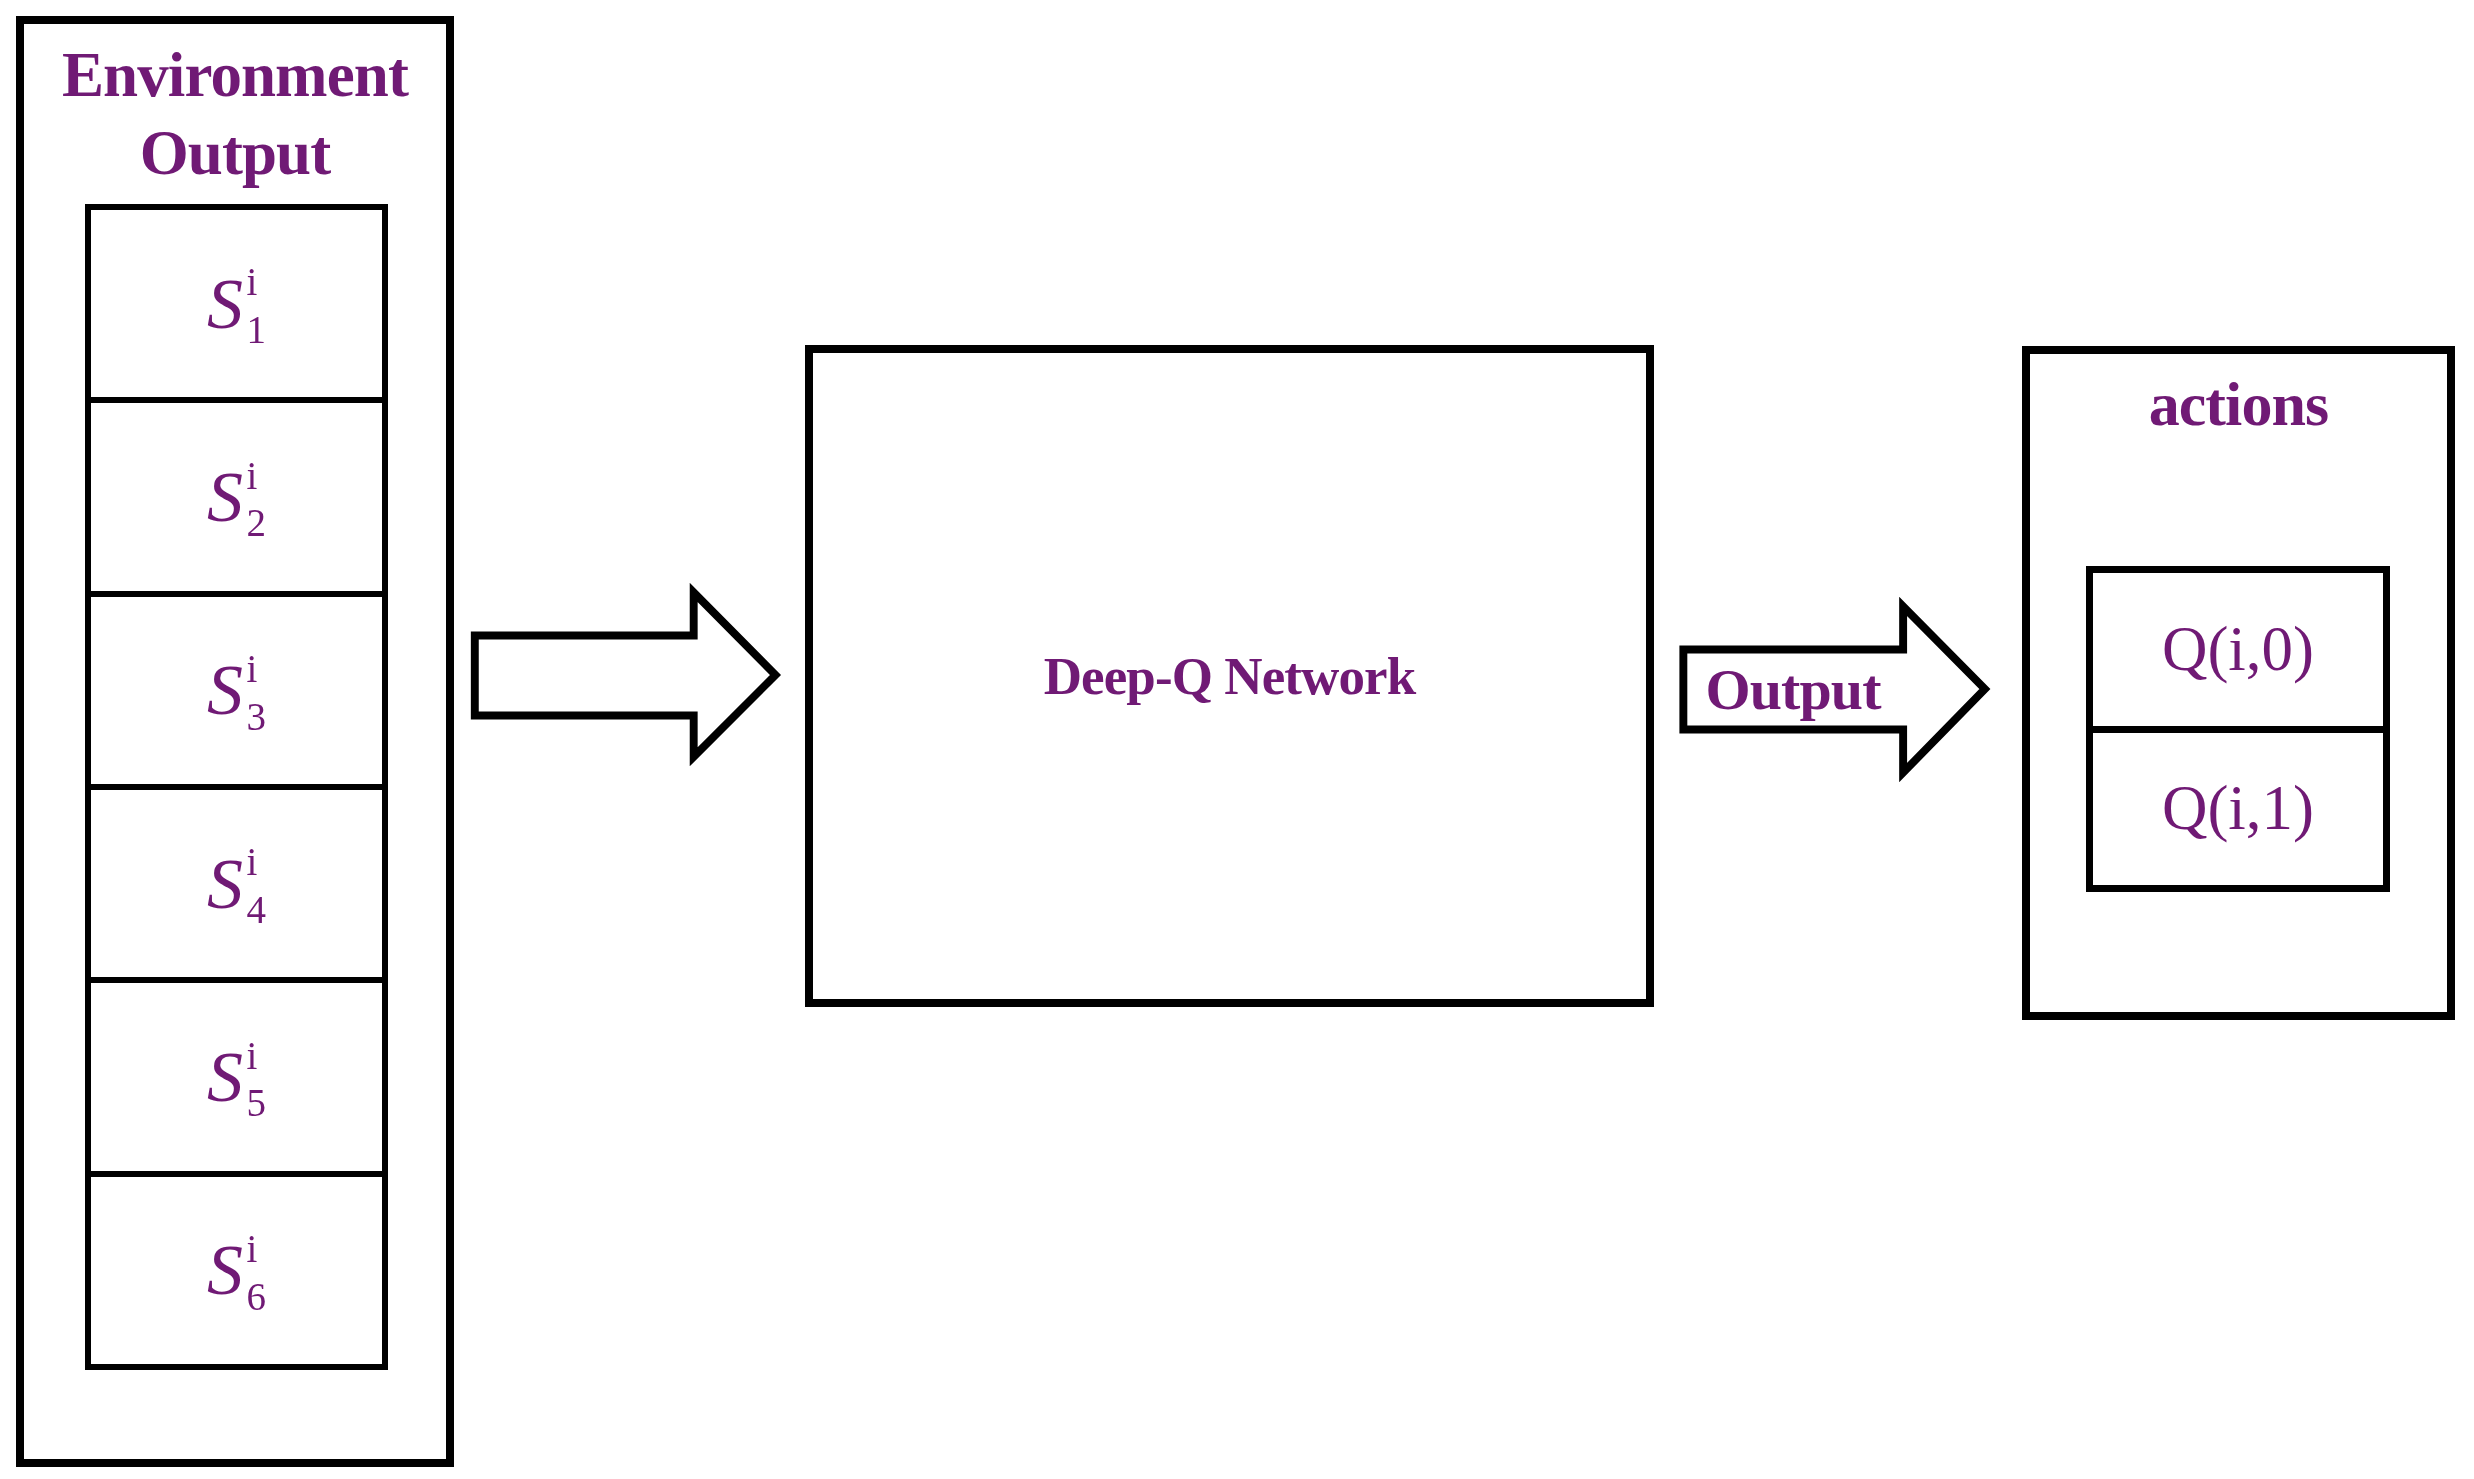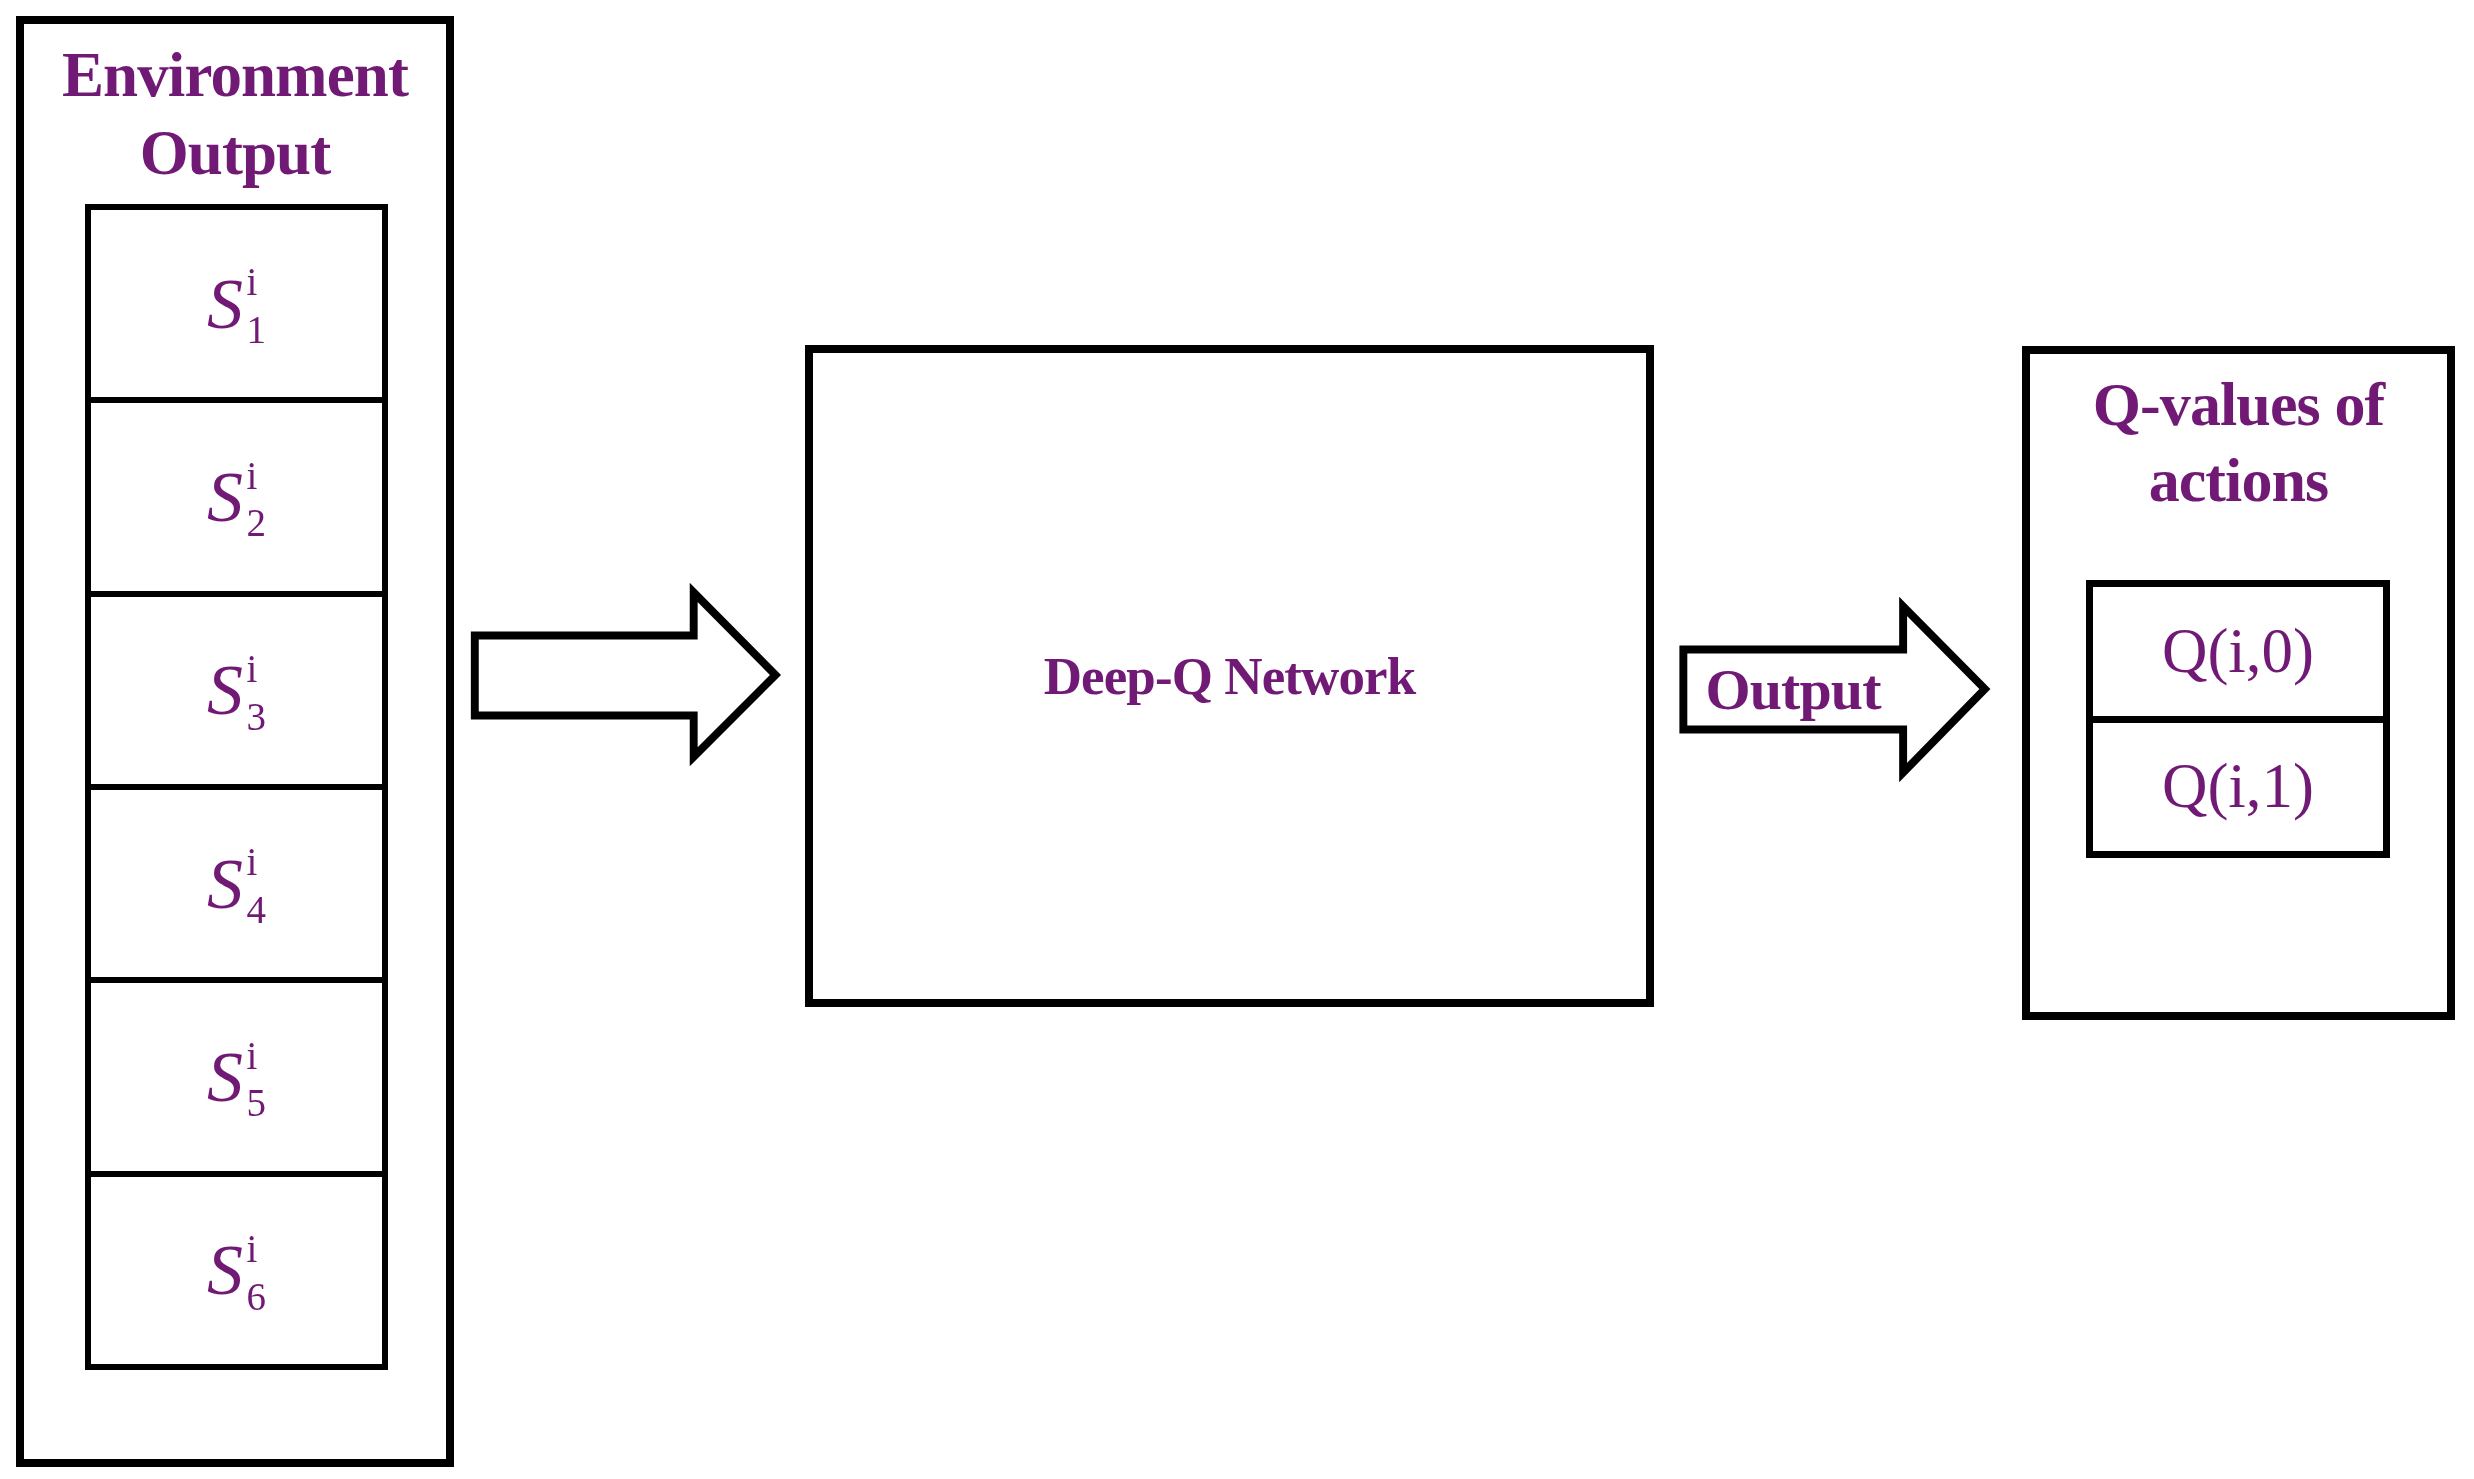--- a/index.html
+++ b/index.html
@@ -61,21 +61,21 @@
   .q-box{
     left:2022px;top:346px;width:433px;height:674px;
     border:8px solid #000;background:#fff;
   }
   .q-title{
     position:absolute;left:0;top:12.3px;width:100%;
     text-align:center;font-weight:bold;
     font-size:62px;line-height:76px;letter-spacing:-0.9px;
   }
   .q-inner{
-    left:2086px;top:580px;width:304px;height:278px;
+    left:2086px;top:566px;width:304px;height:326px;
     border:7px solid #000;background:#fff;
     display:flex;flex-direction:column;
   }
   .q-cell{
     flex:1 1 0;display:flex;align-items:center;justify-content:center;
     font-size:63px;
   }
   .q-cell + .q-cell{border-top:7px solid #000;}
 </style>
 </head>
@@ -155,21 +155,20 @@
     <span class="dqn-label">Deep-Q Network</span>
   </div>
 
   <svg class="abs arrow-svg" style="left:1670px;top:595px;" width="330" height="189" viewBox="1895 675 375 215">
     <polygon points="1910,737 2160,737 2160,688 2253,782 2160,877 2160,828 1910,828" fill="#ffffff" stroke="#000000" stroke-width="9"></polygon>
   </svg>
   <div class="abs arrow-label" style="left:1683px;top:649px;width:220px;height:80px;text-align:center;">Output</div>
 
   <div class="abs q-box">
     <div class="q-title">
-      <div>Q-values of</div>
       <div>actions</div>
     </div>
   </div>
 
   <div class="abs q-inner">
     <div class="q-cell">Q(i,0)</div>
     <div class="q-cell">Q(i,1)</div>
   </div>
 
 </div>

